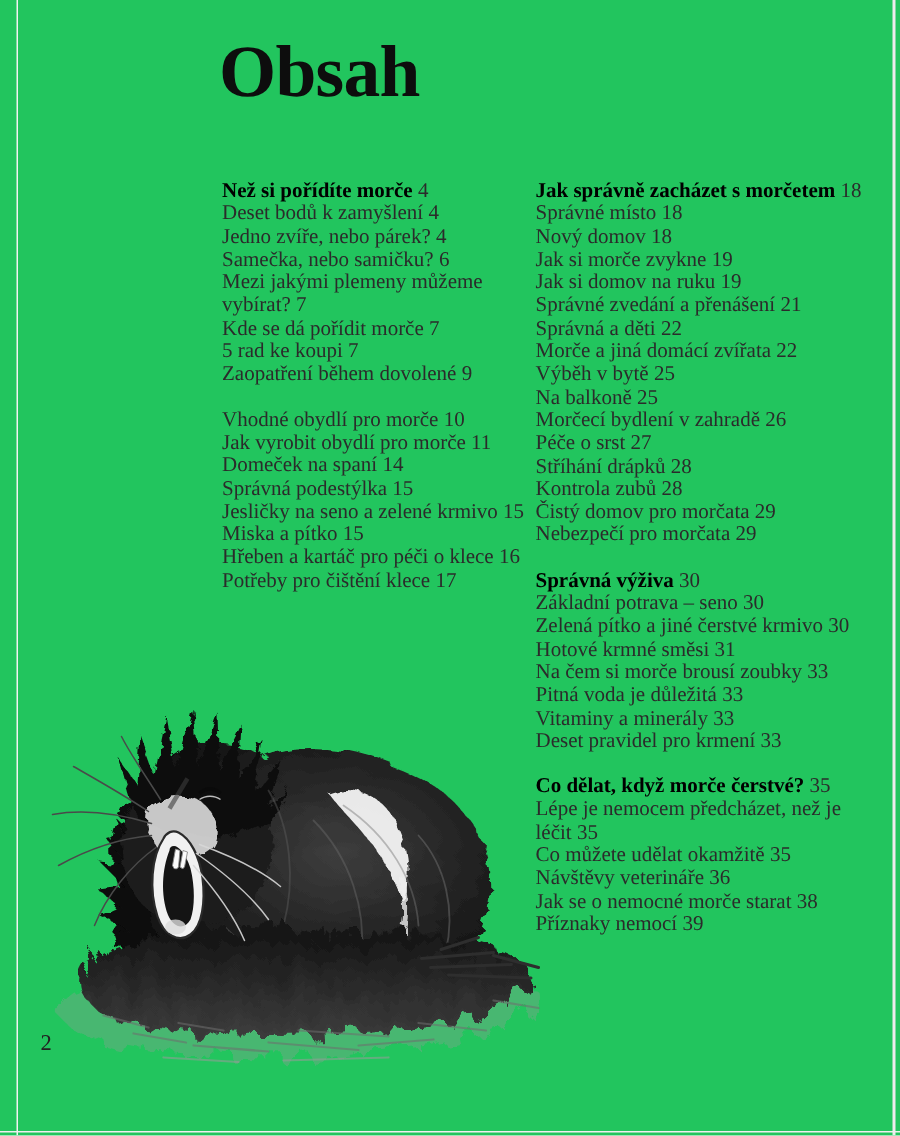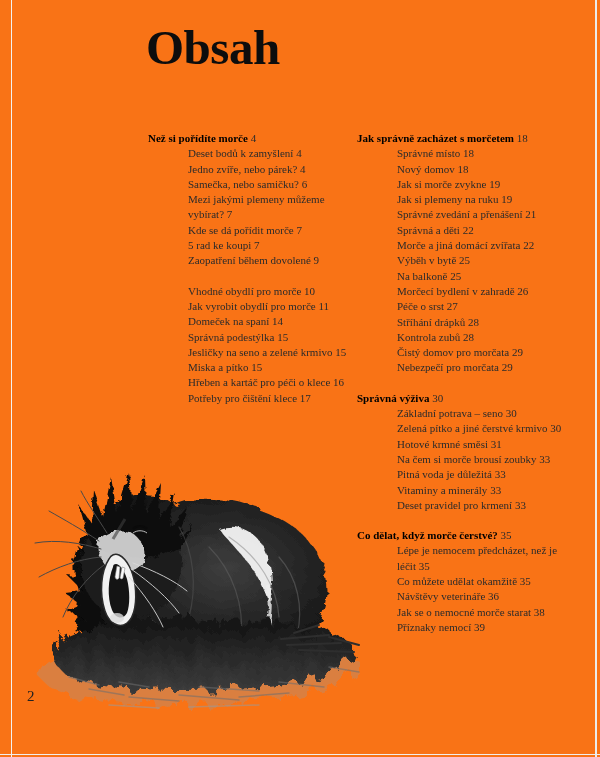--- a/index.html
+++ b/index.html
@@ -1,34 +1,34 @@
 <!DOCTYPE html>
 <html lang="cs"><head>
 <meta charset="utf-8">
 <style>
   html,body{margin:0;padding:0;background:#fff;}
   .page{
-    position:relative;width:600px;height:757px;background:#f97316;overflow:hidden;
+    position:relative;width:600px;height:757px;background:#22c55e;overflow:hidden;
     font-family:"Liberation Serif","DejaVu Serif",serif;color:#2b2b2b;
   }
   .edge{position:absolute;pointer-events:none;}
   .edge-left{left:11px;top:0;width:1px;height:757px;background:#f2f2f2;}
   .edge-right{left:595px;top:0;width:2px;height:757px;background:#ececec;}
   .edge-bottom{left:0;top:754px;width:600px;height:1px;background:#efefef;}
   .title{
     position:absolute;left:146px;top:22px;margin:0;
     font-size:49px;line-height:1.05;font-weight:700;color:#0d0d0d;letter-spacing:-0.5px;
   }
-  .col{position:absolute;top:131px;font-size:11px;line-height:15.3px;}
+  .col{position:absolute;top:120px;font-size:14px;line-height:15.3px;}
   .col-left{left:148px;width:222px;}
   .col-right{left:357px;width:247px;}
   .toc-section{margin:0 0 15px 0;}
   .toc-heading{font-weight:700;color:#000;}
   .toc-heading .pg{font-weight:400;color:#2b2b2b;}
-  .toc-entry{white-space:pre-line;color:#2b2b2b;margin-left:40px;}
+  .toc-entry{white-space:pre-line;color:#2b2b2b;}
   .pagenum{position:absolute;left:27px;top:688px;font-size:15px;color:#222;}
   .illustration{position:absolute;left:28px;top:467px;width:332px;height:250px;}
 </style>
 </head>
 <body>
 
 <div class="page">
 
   <h1 class="title">Obsah</h1>
 
@@ -54,21 +54,21 @@
         <div class="toc-entry"><span>Hřeben a kartáč pro péči o klece</span><span> 16</span></div>
         <div class="toc-entry"><span>Potřeby pro čištění klece</span><span> 17</span></div>
       </div>
     </div>
   <div class="col col-right">
       <div class="toc-section">
         <div class="toc-heading"><span>Jak správně zacházet s morčetem</span><span class="pg"> 18</span></div>
         <div class="toc-entry"><span>Správné místo</span><span> 18</span></div>
         <div class="toc-entry"><span>Nový domov</span><span> 18</span></div>
         <div class="toc-entry"><span>Jak si morče zvykne</span><span> 19</span></div>
-        <div class="toc-entry"><span>Jak si plemeny na ruku</span><span> 19</span></div>
+        <div class="toc-entry"><span>Jak si domov na ruku</span><span> 19</span></div>
         <div class="toc-entry"><span>Správné zvedání a přenášení</span><span> 21</span></div>
         <div class="toc-entry"><span>Správná a děti</span><span> 22</span></div>
         <div class="toc-entry"><span>Morče a jiná domácí zvířata</span><span> 22</span></div>
         <div class="toc-entry"><span>Výběh v bytě</span><span> 25</span></div>
         <div class="toc-entry"><span>Na balkoně</span><span> 25</span></div>
         <div class="toc-entry"><span>Morčecí bydlení v zahradě</span><span> 26</span></div>
         <div class="toc-entry"><span>Péče o srst</span><span> 27</span></div>
         <div class="toc-entry"><span>Stříhání drápků</span><span> 28</span></div>
         <div class="toc-entry"><span>Kontrola zubů</span><span> 28</span></div>
         <div class="toc-entry"><span>Čistý domov pro morčata</span><span> 29</span></div>

